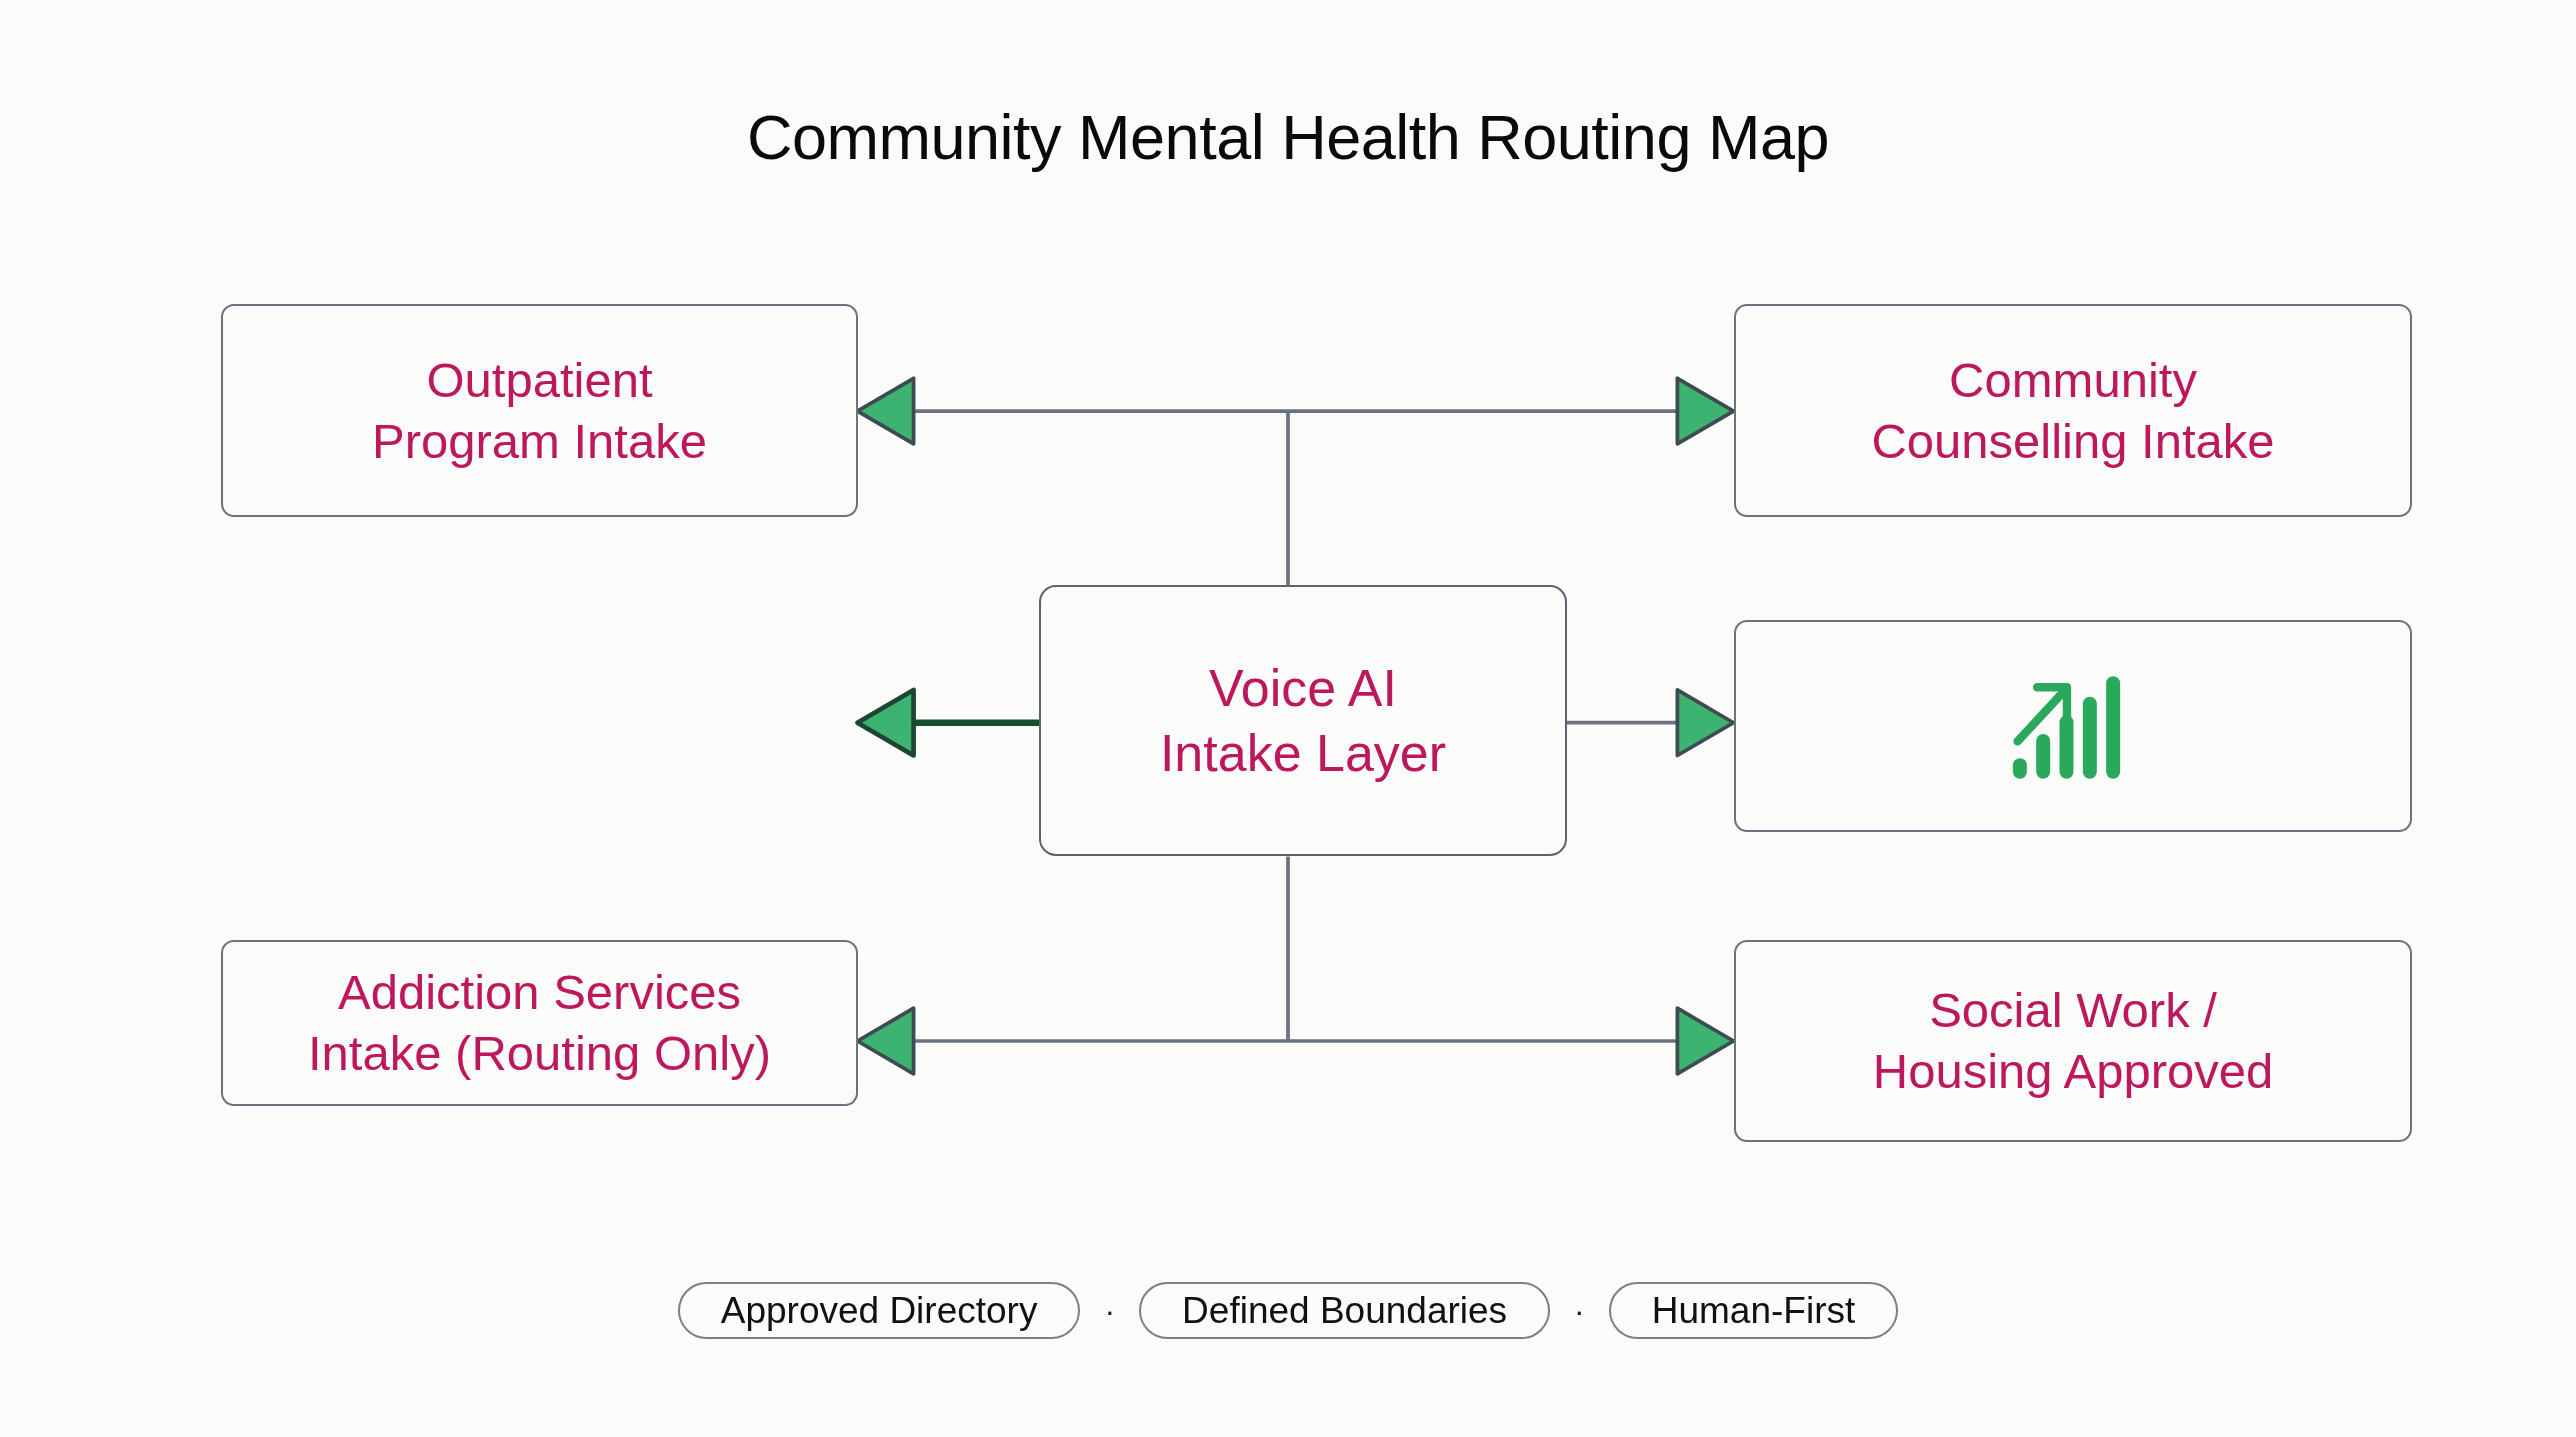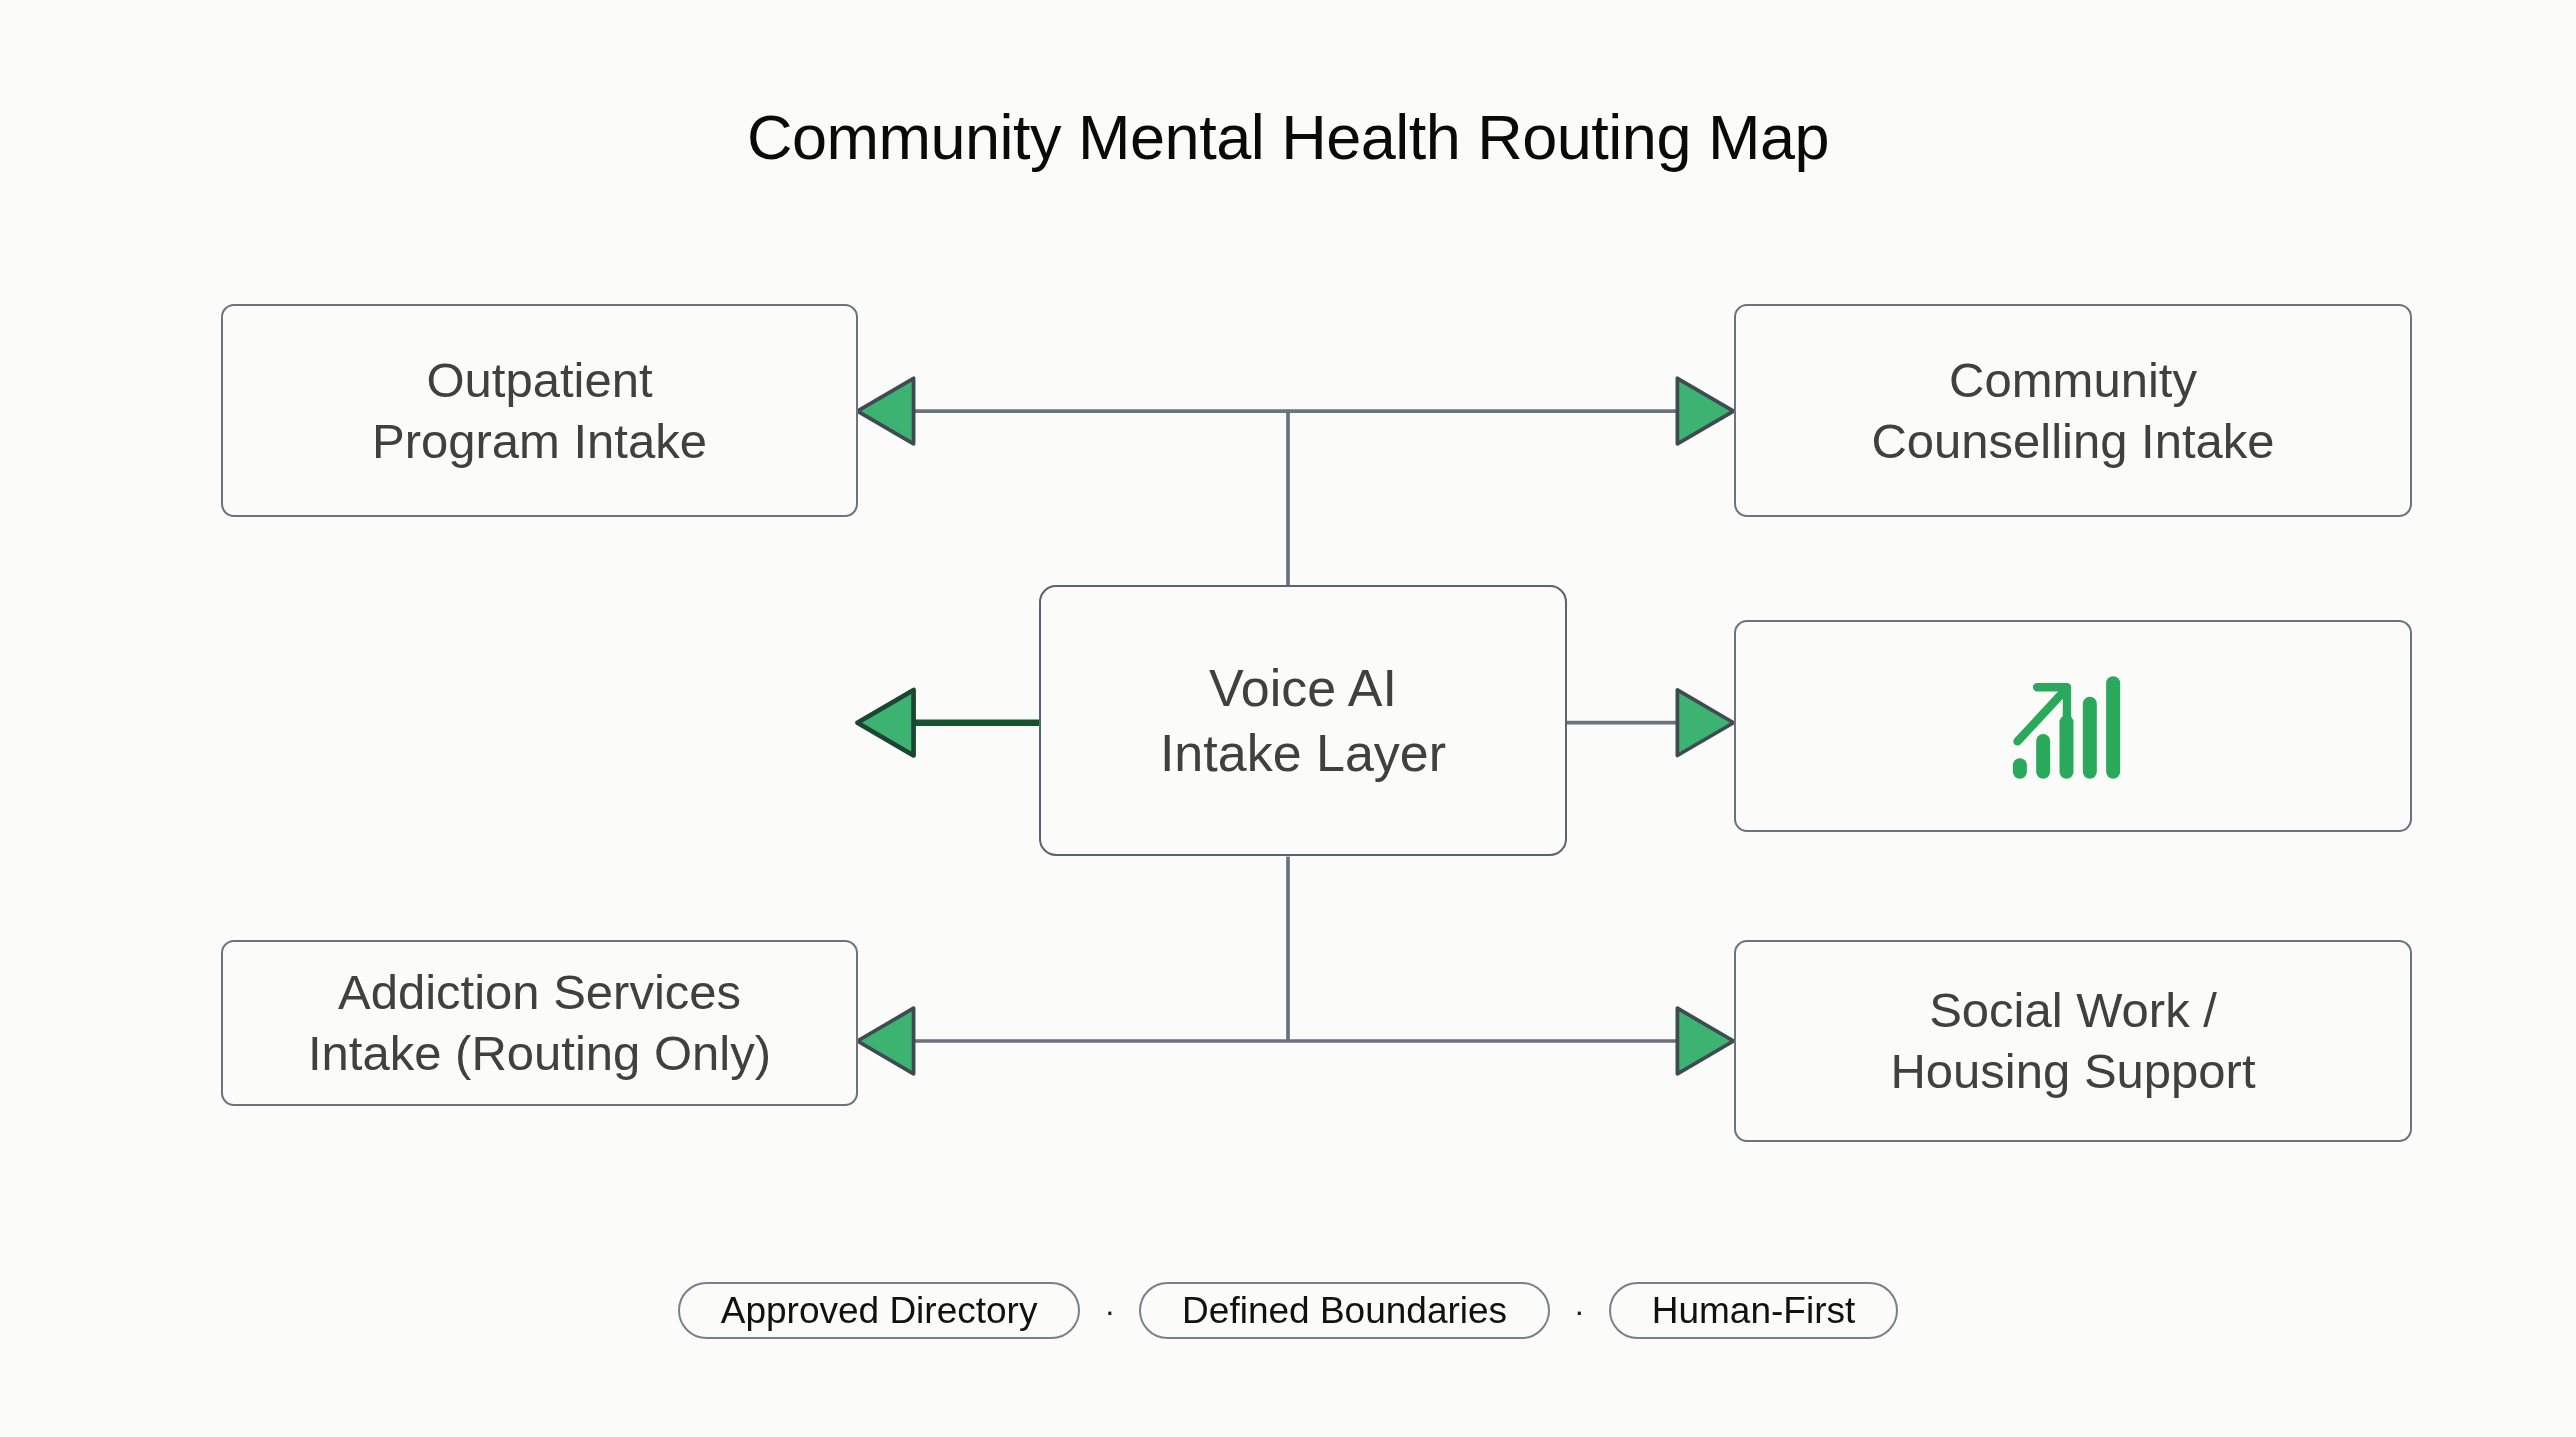--- a/index.html
+++ b/index.html
@@ -50,21 +50,21 @@
   .node {
     position: absolute;
     box-sizing: border-box;
     background: #fbfbfa;
     border: 2.8px solid #6b7280;
     border-radius: 13px;
     display: flex;
     align-items: center;
     justify-content: center;
     text-align: center;
-    color: #404040;
+    color: #be185d;
     line-height: 1.24;
     z-index: 3;
   }
   .node.center {
     border-color: #5b6370;
     border-width: 2.8px;
     border-radius: 17px;
   }
   .node-label {
     display: block;
@@ -182,21 +182,21 @@
     </svg>
   </div>
 
   <div class="node" id="node-addiction">
     <span class="node-label">Addiction Services
 Intake (Routing Only)</span>
   </div>
 
   <div class="node" id="node-social">
     <span class="node-label">Social Work /
-Housing Support</span>
+Housing Approved</span>
   </div>
 
   <div class="node center" id="node-voiceai">
     <span class="node-label">Voice AI
 Intake Layer</span>
   </div>
 
   <div id="footer">
     <span class="pill">Approved Directory</span>
     <span class="pill-sep">·</span>

